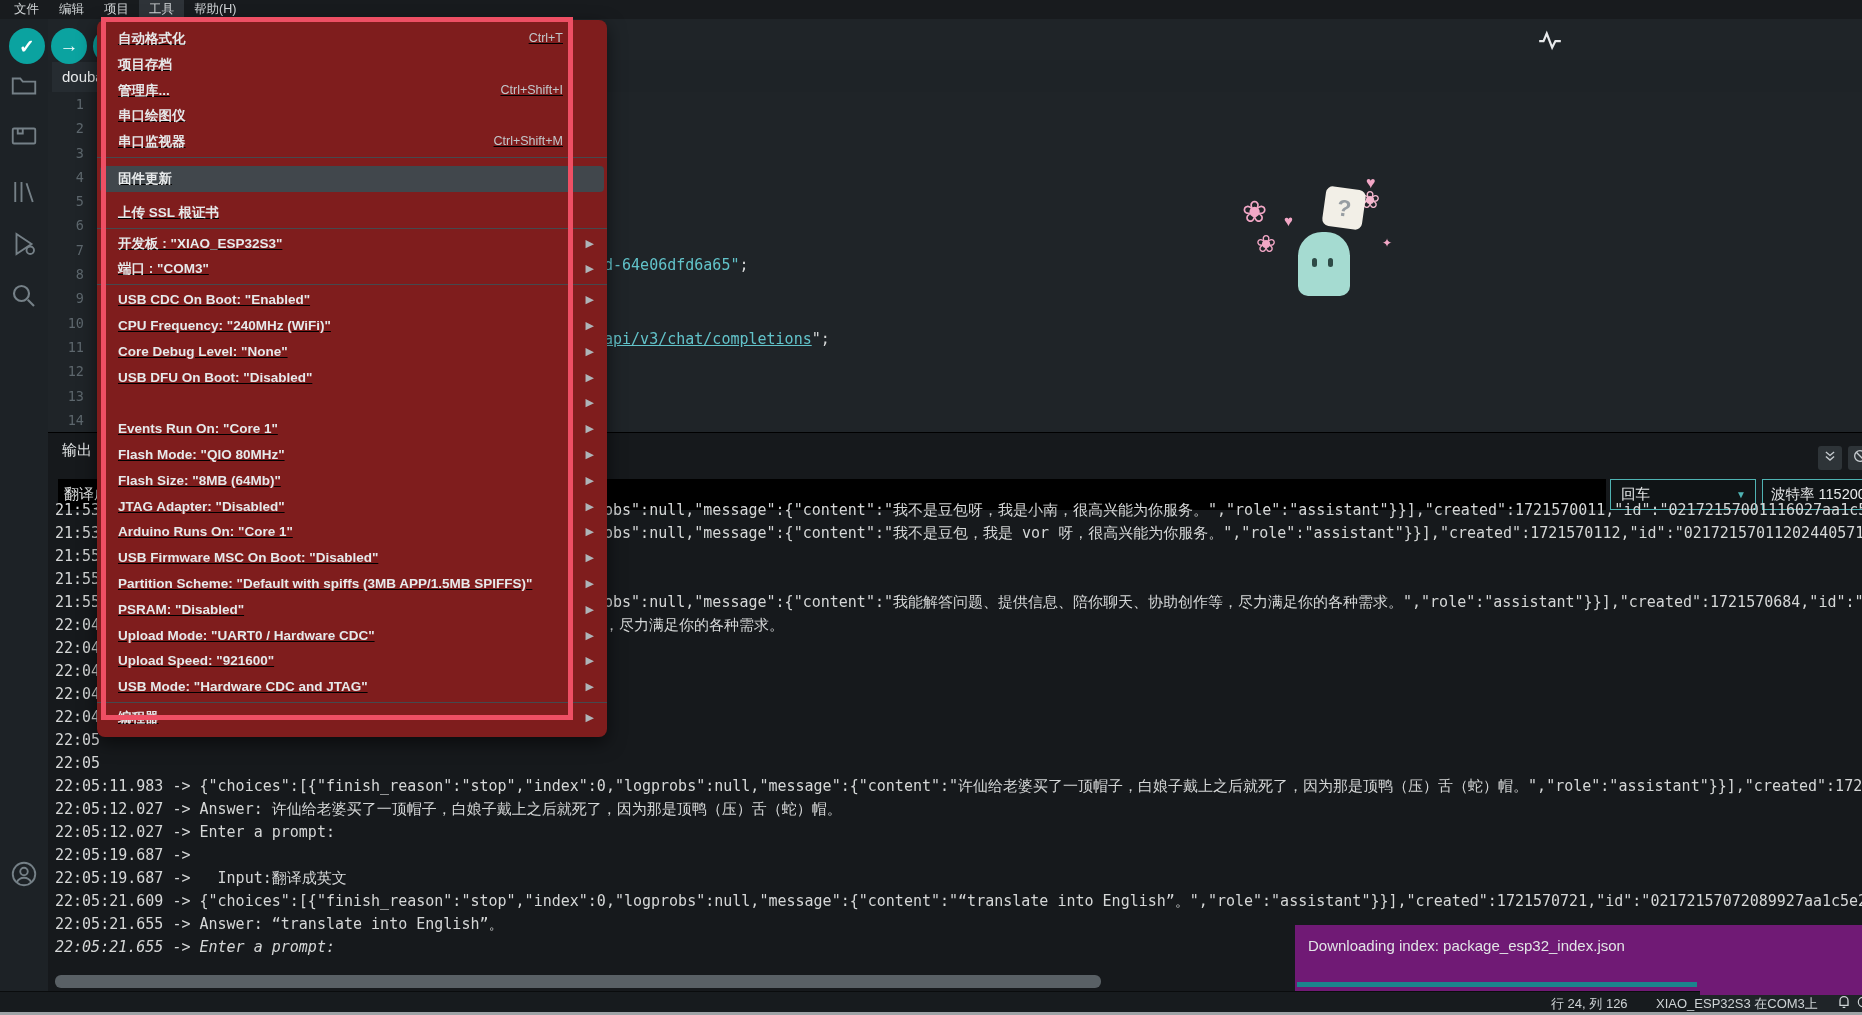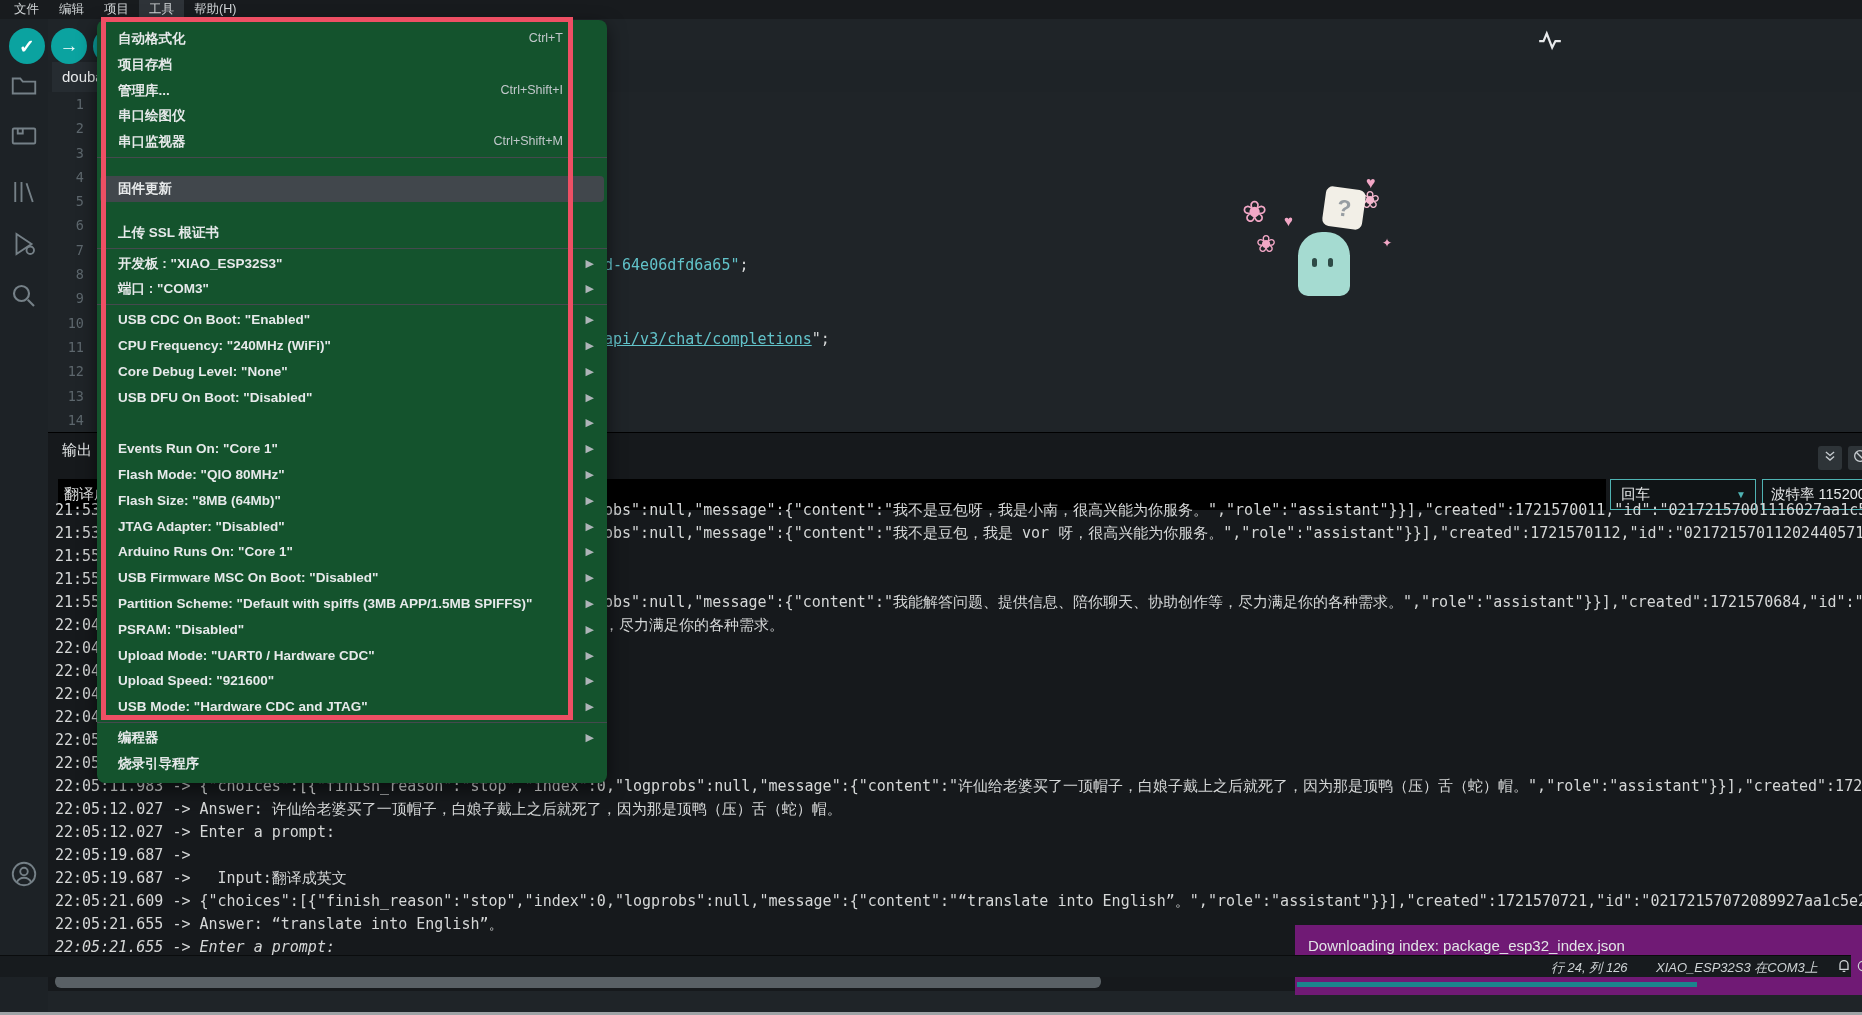--- a/index.html
+++ b/index.html
@@ -65,33 +65,33 @@
   .srow .tfrag{position:absolute;left:55px;max-width:46px;overflow:hidden;display:inline-block;}
   .srow .rfrag{position:absolute;left:604px;}
   .srow .ffull{position:absolute;left:55px;}
   #hscroll{left:55px;top:975px;width:1046px;height:13px;background:#596065;
            border-radius:6px;z-index:6;}
   
   #notif{left:1295px;top:925px;width:567px;height:70px;background:#701a75;z-index:30;}
   #notif .txt{position:absolute;left:13px;top:12px;color:#e2e5e6;font-size:15px;}
   #notif .bar{position:absolute;left:2px;top:57px;width:400px;height:5px;background:#1b858d;}
   
-  #statusbar{left:0;top:955px;width:1851px;height:21px;background:#171b1e;z-index:35;
-             border-top:1px solid #0a0c0d;font-style:italic;}
+  #statusbar{left:0;top:991px;width:1700px;height:21px;background:#171b1e;z-index:35;
+             border-top:1px solid #0a0c0d;}
   .sb-text{position:absolute;top:3px;color:#ced3d5;font-size:13px;white-space:nowrap;}
   #bottom-strip{left:0;top:1012px;width:1862px;height:3px;background:#9ea3a6;z-index:36;}
   
-  #tools-menu{left:97px;top:20px;width:510px;background:#14532d;border-radius:8px;
-              padding:6px 0;z-index:40;box-shadow:0 6px 18px rgba(0,0,0,.55);}
+  #tools-menu{left:97px;top:20px;width:510px;background:#7f1d1d;border-radius:8px;
+              padding:6px 0;z-index:40;box-shadow:0 6px 18px rgba(0,0,0,.55);text-decoration:underline;}
   .menu-item{position:relative;height:25.8px;line-height:25.8px;display:flex;
              align-items:center;padding:0 44px 0 21px;color:#e6e9ea;font-size:13.5px;
              font-weight:600;white-space:nowrap;}
   .menu-item .sc{margin-left:auto;color:#c2c8cb;font-weight:400;font-size:12.5px;}
   .menu-item .sub{position:absolute;right:13px;color:#aeb4b8;font-size:11px;font-weight:400;}
-  .menu-item.hl{background:#41474c;border-radius:4px;margin:18px 3px;padding:0 41px 0 18px;}
+  .menu-item.hl{background:#41474c;border-radius:4px;margin:8px 3px;padding:0 41px 0 18px;}
   .menu-sep{border-top:1px solid #45494e;margin:2px 0;}
   
   #red-rect{left:101px;top:17px;width:462px;height:693px;border:5px solid #ee4f64;
             z-index:60;pointer-events:none;}
   .pulse{z-index:6;}
 </style>
 </head>
 <body>
 
 <div id="app">
@@ -365,20 +365,17 @@
       </div>
       <div class="menu-item">
         <span>USB Mode: "Hardware CDC and JTAG"</span>
         <span class="sub">▶</span>
       </div>
       <div class="menu-sep"></div>
       <div class="menu-item">
         <span>编程器</span>
         <span class="sub">▶</span>
       </div>
-      <div class="menu-item">
-        <span>烧录引导程序</span>
-      </div>
     </div>
 
   <div id="red-rect" class="abs"></div>
 
 </div>
 
 </body></html>

